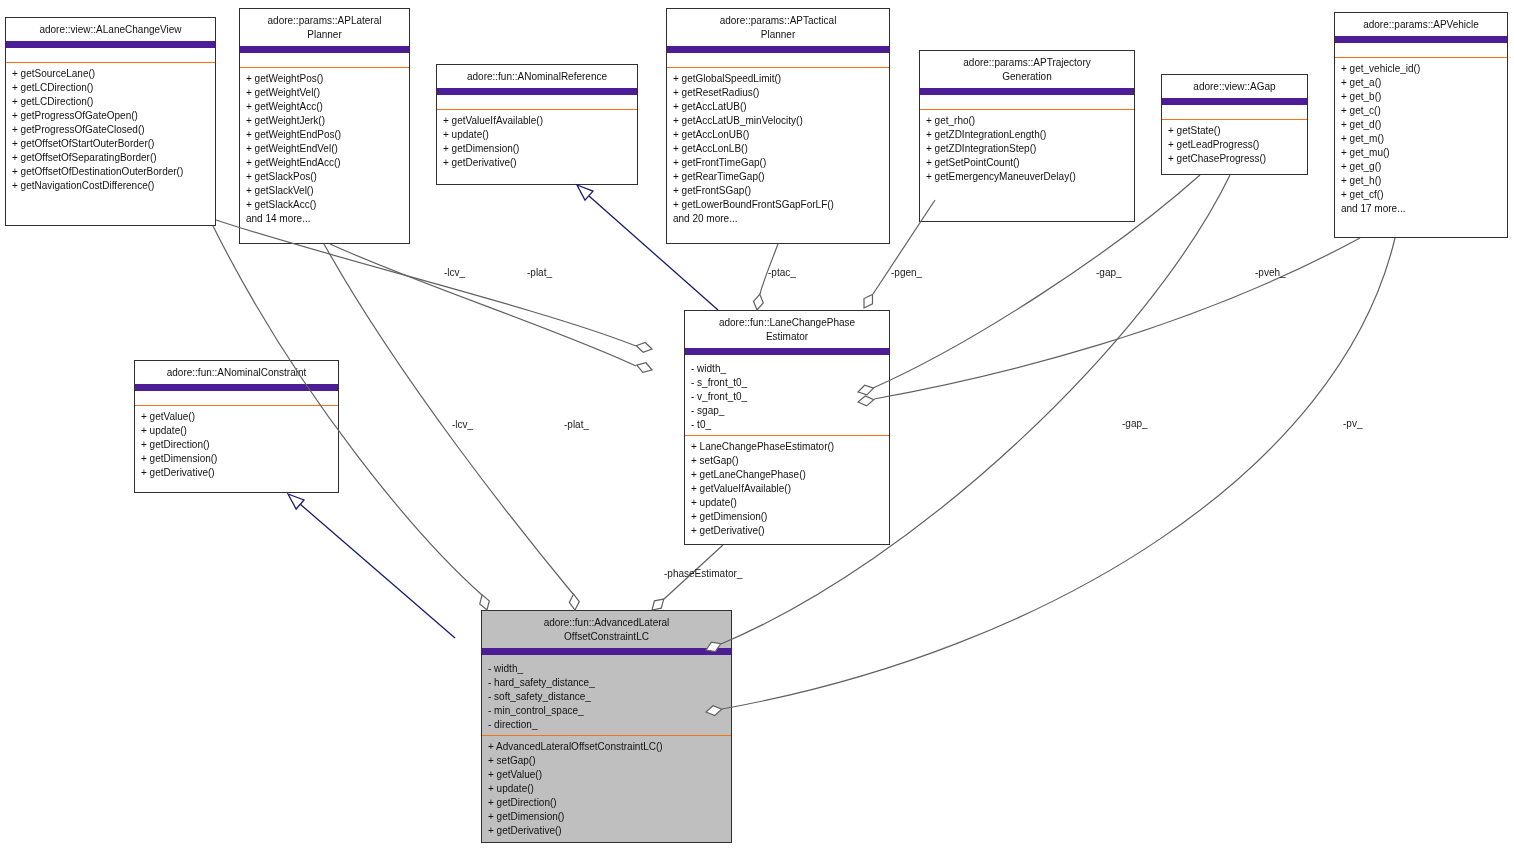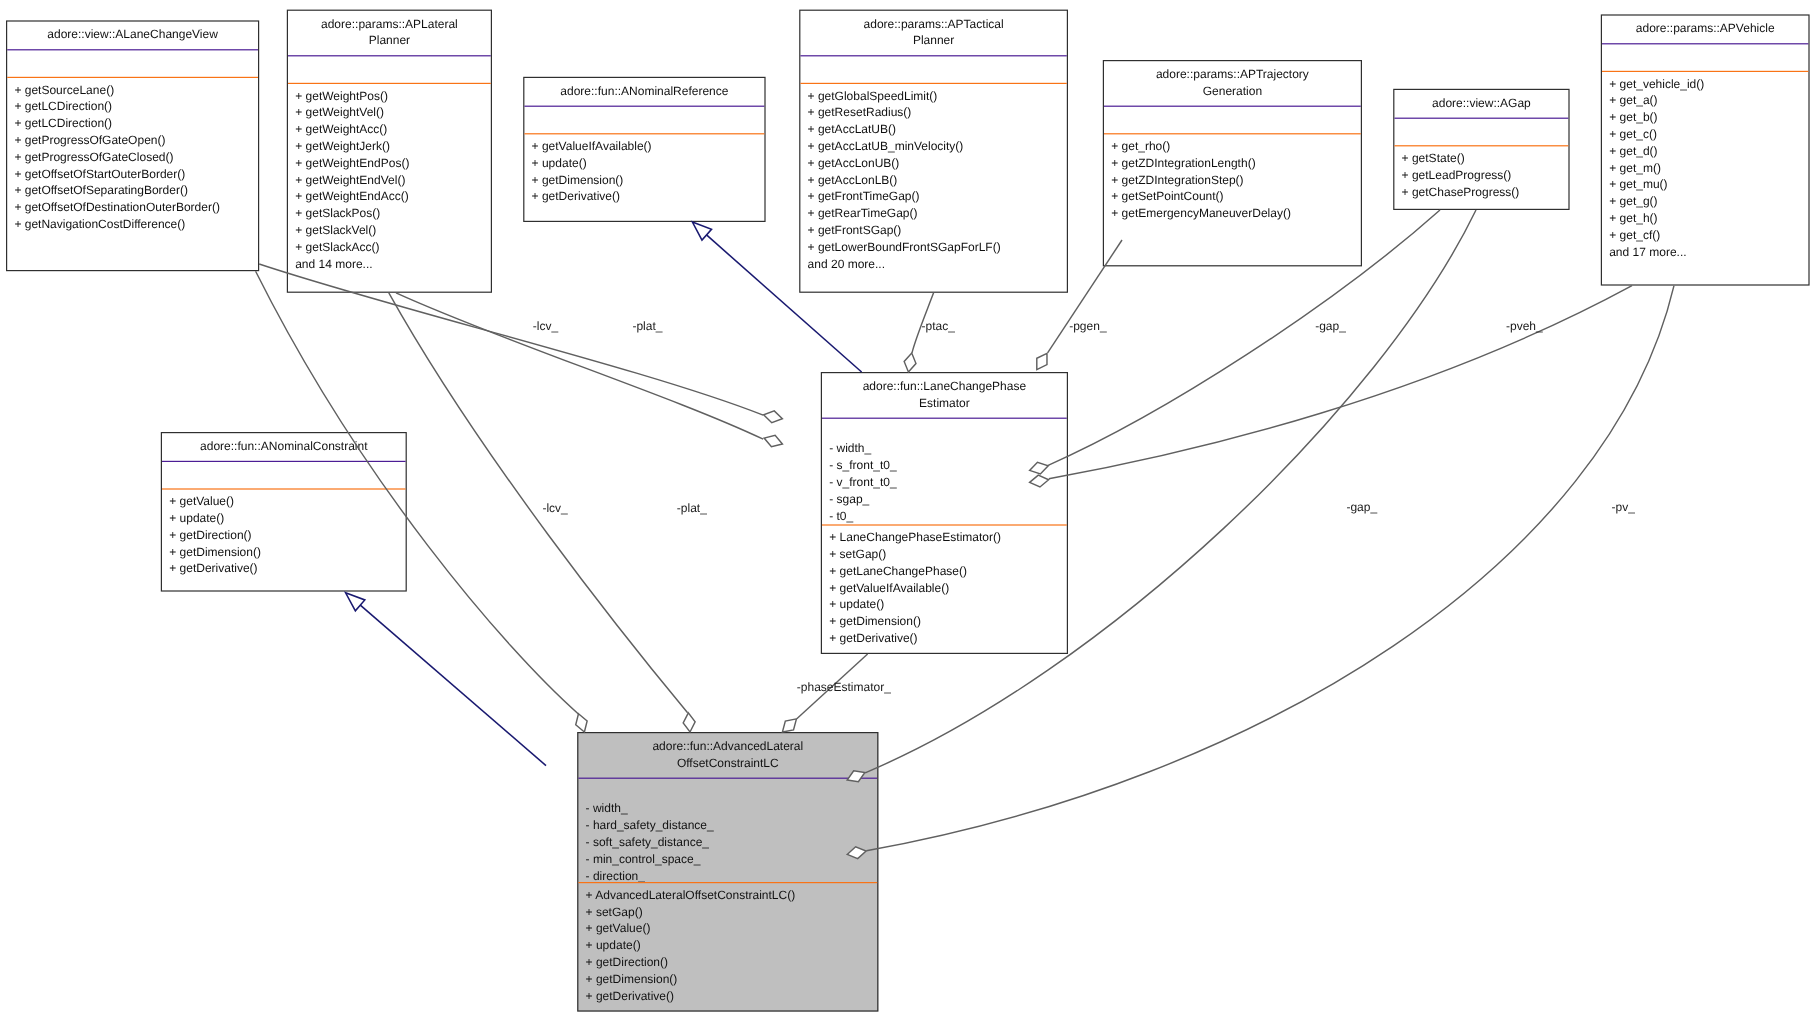--- a/index.html
+++ b/index.html
@@ -4,21 +4,21 @@
 <style>
   html,body{margin:0;padding:0;background:#ffffff;}
   .canvas{position:relative;width:1514px;height:852px;background:#ffffff;overflow:hidden;
           font-family:"Liberation Sans", sans-serif;font-size:10px;color:#111;}
   svg.edges{position:absolute;left:0;top:0;z-index:3;pointer-events:none;}
   .uml-class{position:absolute;z-index:2;background:#ffffff;border:1px solid #2f2f2f;
              display:flex;flex-direction:column;box-sizing:border-box;}
   .uml-class.highlight{background:#bfbfbf;}
   .sec{box-sizing:border-box;}
   .sec.title{padding:5px 4px 4px 4px;text-align:center;}
-  .sec.attrs{border-top:1px solid #4c1d95;min-height:21px;padding:19px 4px 3px 6px;}
+  .sec.attrs{border-top:7px solid #4c1d95;min-height:21px;padding:7px 4px 3px 6px;}
   .sec.methods{border-top:1px solid #f97316;flex:1;padding:4px 4px 4px 6px;}
   .member-line{line-height:14px;white-space:normal;overflow-wrap:break-word;}
   .title-line{line-height:14px;}
   .edge-label{position:absolute;z-index:4;line-height:13px;color:#1a1a1a;white-space:nowrap;}
 </style>
 </head>
 <body>
 
 <div class="canvas">
 

